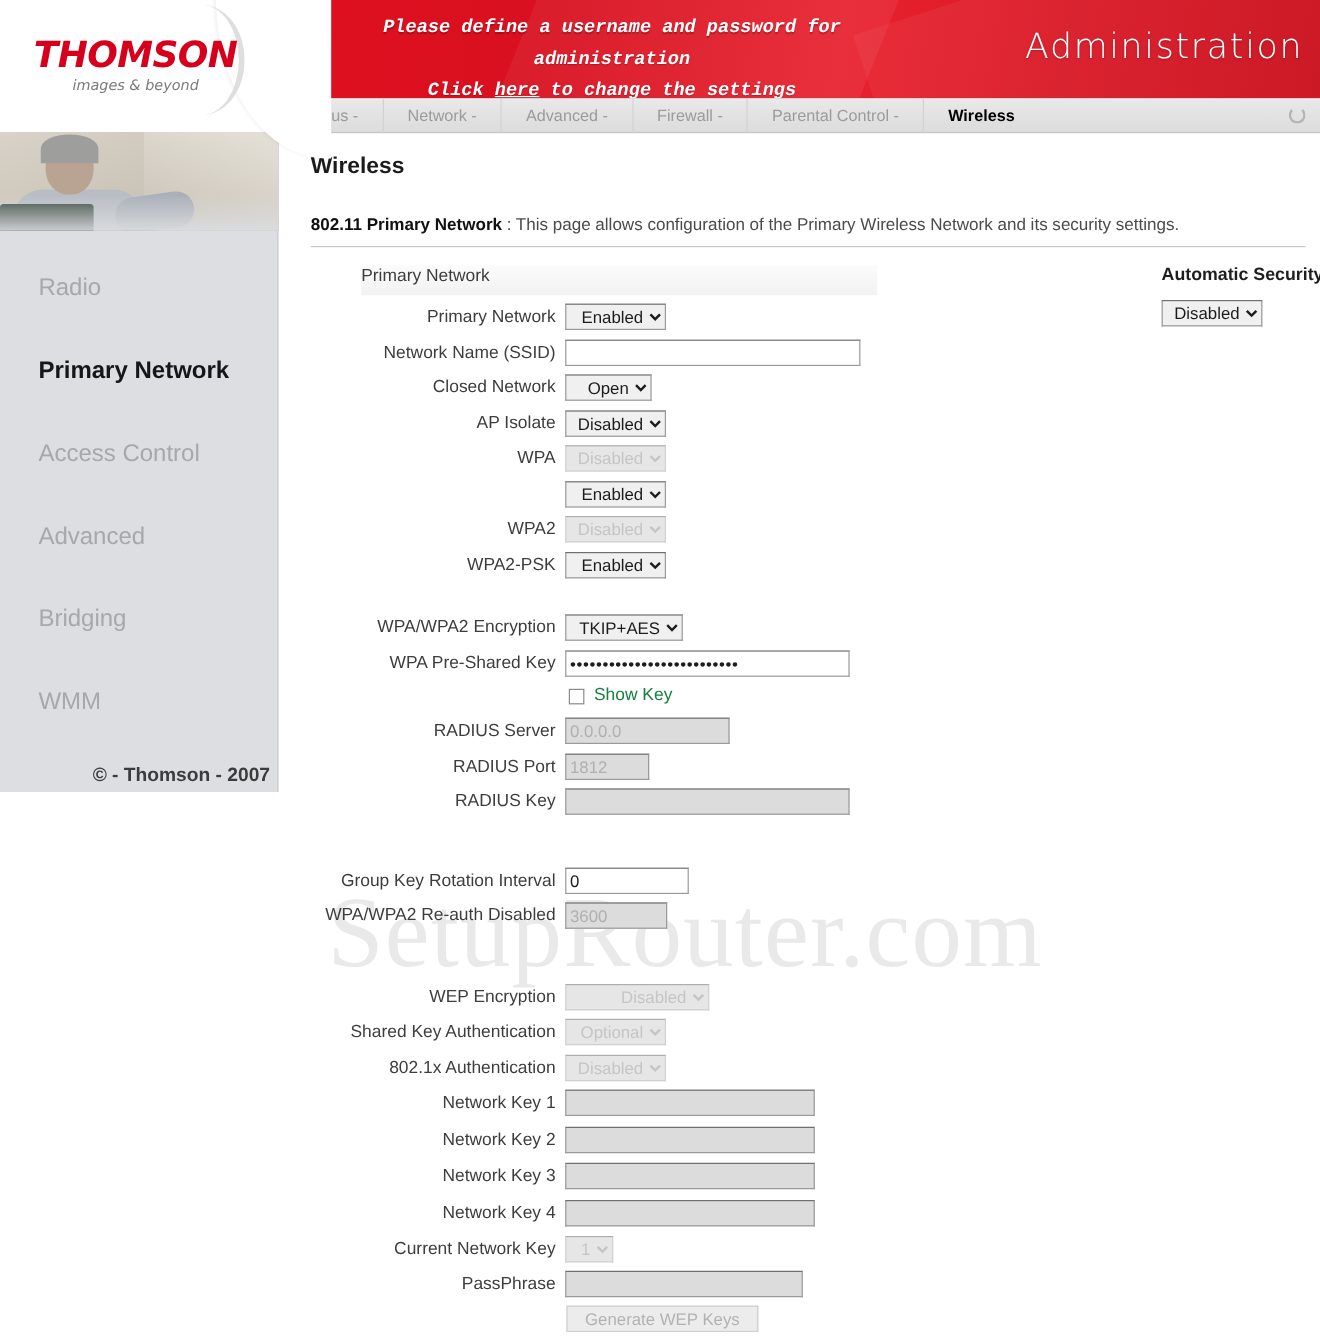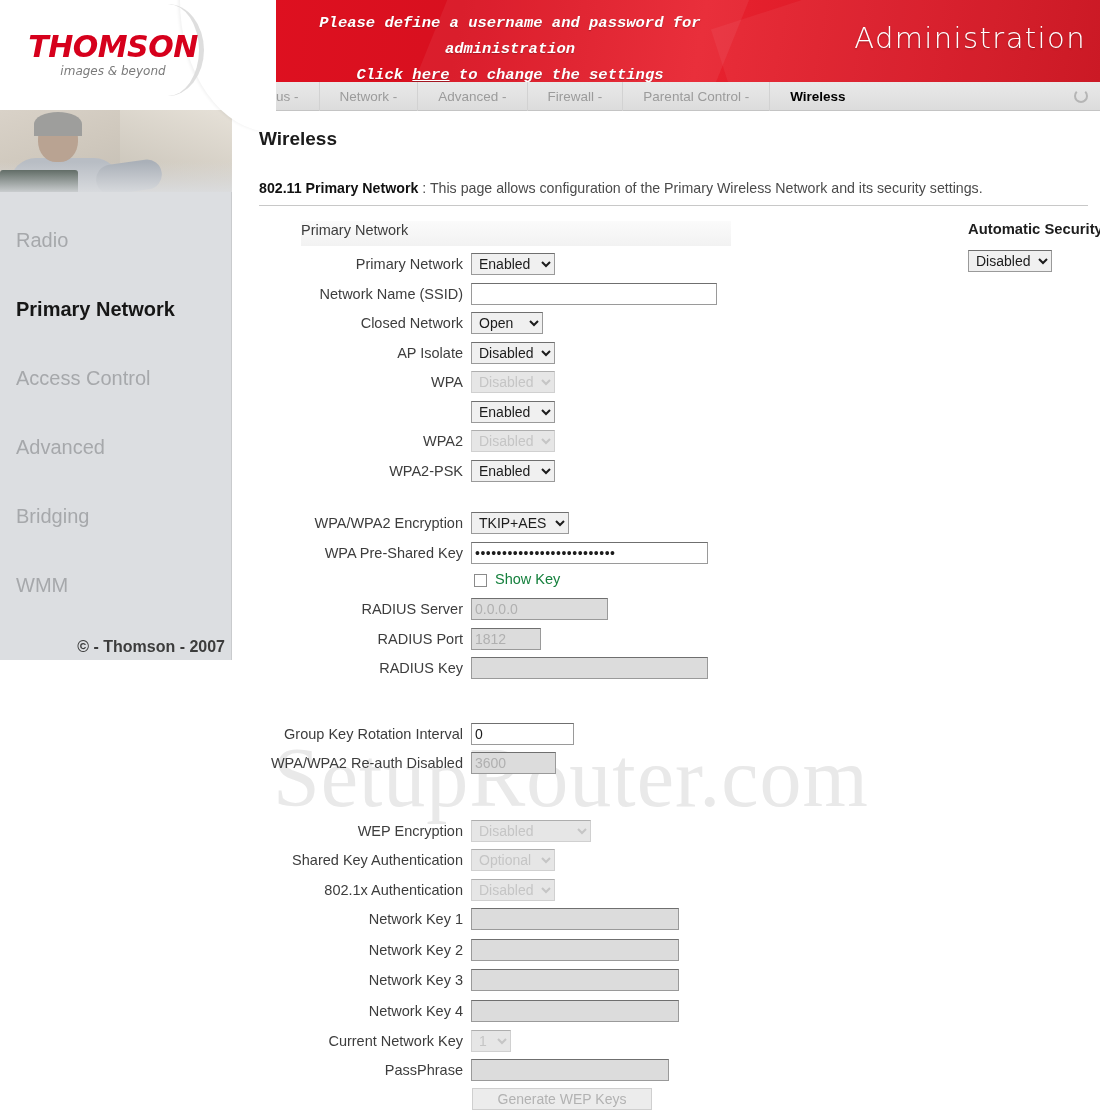--- a/index.html
+++ b/index.html
@@ -109,21 +109,21 @@
     background:#aab0b8; border-radius:16px; transform:rotate(-8deg); }
   .side-photo .p-laptop { position:absolute; left:0px; top:60px; width:78px; height:26px;
     background:#3c4a41; border-radius:3px; }
   .side-photo .p-bg { position:absolute; left:120px; top:0; width:112px; height:82px;
     background:linear-gradient(200deg,#e6e1d8,#c7c1b6); }
   .side-fade { position:absolute; left:0; top:52px; width:232px; height:34px;
     background:linear-gradient(rgba(220,222,225,0), #dcdee1); }
 
   .side-menu { position:absolute; left:0; top:96px; width:232px; }
   .side-item {
-    height:69px; line-height:69px; padding-left:16px;
+    height:69px; line-height:69px; padding-left:32px;
     font-size:20px; color:#a6a8ab; cursor:pointer;
   }
   .side-item.active { color:#161616; font-weight:bold; }
   .side-copy {
     position:absolute; right:6px; bottom:4px;
     font-size:16px; color:#3c3c3c; font-weight:bold;margin-left:11px;
   }
 
   
   #main { position:absolute; left:233px; top:111px; width:867px; height:1005px;
@@ -153,21 +153,21 @@
     position:absolute; left:68px; top:0; width:430px; height:25px;
     background:linear-gradient(#fbfbfb,#f2f2f2);
   }
   .sect-head span { position:absolute; left:0; top:1px; font-size:14.5px; color:#3d3d3d; }
 
   select.inp, input.inp {
     font-family:"Liberation Sans", sans-serif; font-size:14px; color:#1c1c1c;
     border:1px solid #9a9a9a; border-top-color:#6f6f6f; background:#ffffff;
     height:22px; padding:1px 3px; vertical-align:top;
   }
-  select.inp { background:#f0f0f0; padding-right:2px; }
+  select.inp { background:#f0f0f0; padding-right:2px;text-align:right; }
   input.inp { background:#ffffff; }
   .dis { color:#adadad !important; background:#dcdcdc !important; border-color:#bdbdbd !important; border-top-color:#8c8c8c !important; }
   input.txt-dis { background:#dcdcdc !important; color:#b0b0b0 !important; }
 
   .chk-row { position:relative; height:27px; }
   .chk-row .box { position:absolute; left:241px; top:3px; width:13px; height:13px;
     border:1px solid #8b8b8b; background:#fff; }
   .chk-row .chk-lbl { position:absolute; left:262px; top:0; font-size:14.5px; color:#15803d; }
 
   .btn {
@@ -456,18 +456,18 @@
 
     <div class="row" style="height:29px;">
       <div class="lbl">PassPhrase</div>
       <div class="ctl">
         <input class="inp txt-dis" style="width: 198px;" type="text" disabled="" value="">
       </div>
     </div>
 
     <div class="row" style="height:29px;">
       <div class="ctl" style="left:239px;">
-        <button class="btn dis-btn" style="width:180px;" disabled="">Generate WEP Keys</button>
+        <button class="btn dis-btn" style="width:160px;" disabled="">Generate WEP Keys</button>
       </div>
     </div>
 
   </div>
 </div>
 
 </body></html>

